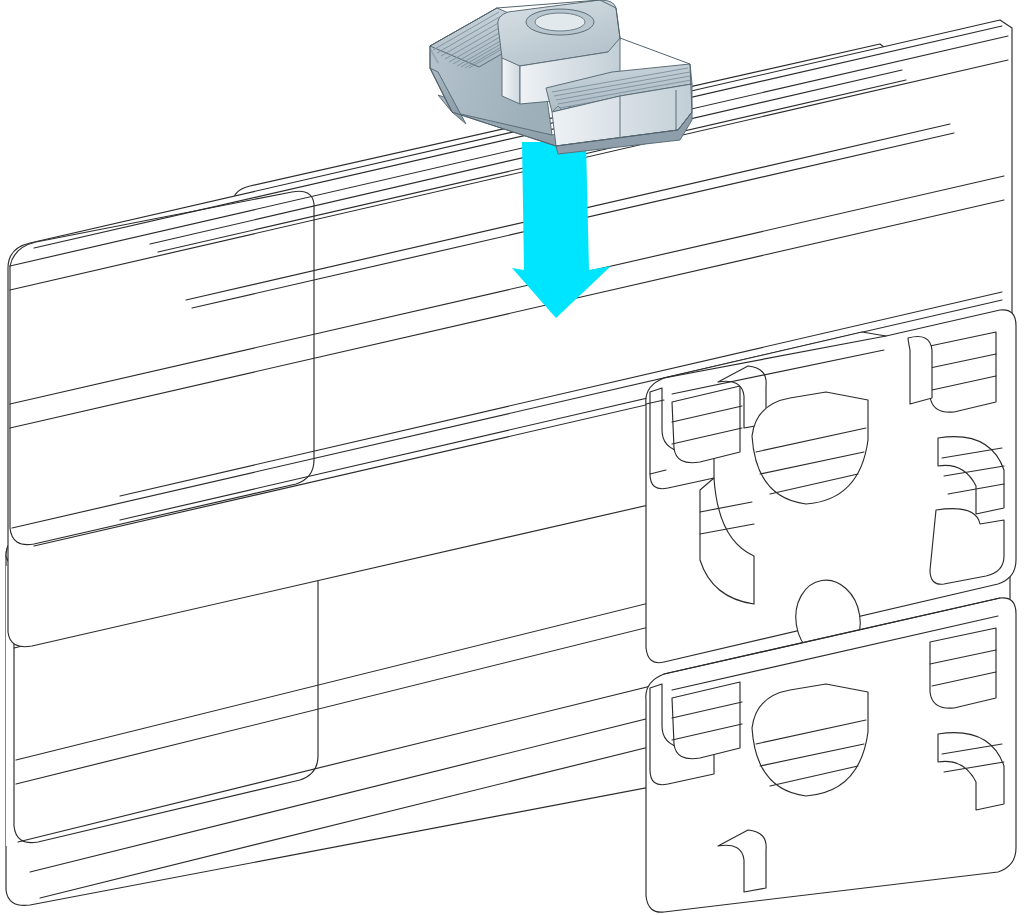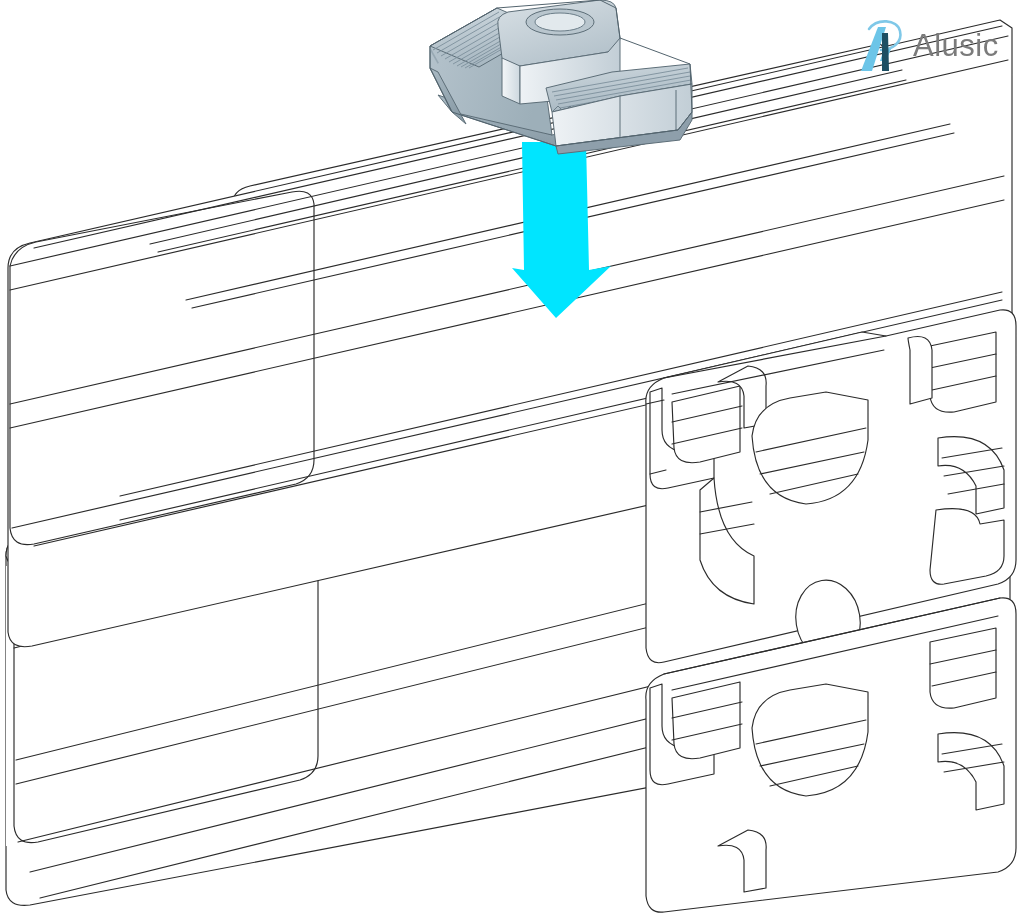--- a/index.html
+++ b/index.html
@@ -281,27 +281,14 @@
 
       <polygon fill="url(#nutChamfer)" points="430,68 452,112 466,124 438,72"></polygon>
 
       <polygon fill="#8e9fab" points="556,146 678,130 692,112 692,120 680,140 558,154"></polygon>
 
       <path fill="none" stroke="#53646e" d="M430,46 L497,8 L600,0 L616,8 L620,38 L690,64 L692,112 L678,130
                L556,146 L452,112 L430,68 Z"></path>
     </g>
   </svg>
 
-  <div id="logo">
-    <svg id="logo-mark" viewBox="0 0 50 56" xmlns="http://www.w3.org/2000/svg">
-
-      <path d="M14,12 C22,1 42,2 45,14 C48,26 36,33 26,33" fill="none" stroke="#7fc8e8" stroke-width="2.6" stroke-linecap="round"></path>
-
-      <path fill="#6cc5e8" d="M23,10 L31,10 L17,54 L6,54 Z"></path>
-
-      <path fill="#6cc5e8" d="M29,32 L36,32 L31,44 L25,44 Z"></path>
-
-      <path fill="#1d4f63" d="M27,16 L33,16 L34,54 L27,54 Z"></path>
-    </svg>
-    <span id="logo-word" class="nosel">Alusic</span>
-  </div>
 
 </div>
 
 </body></html>

